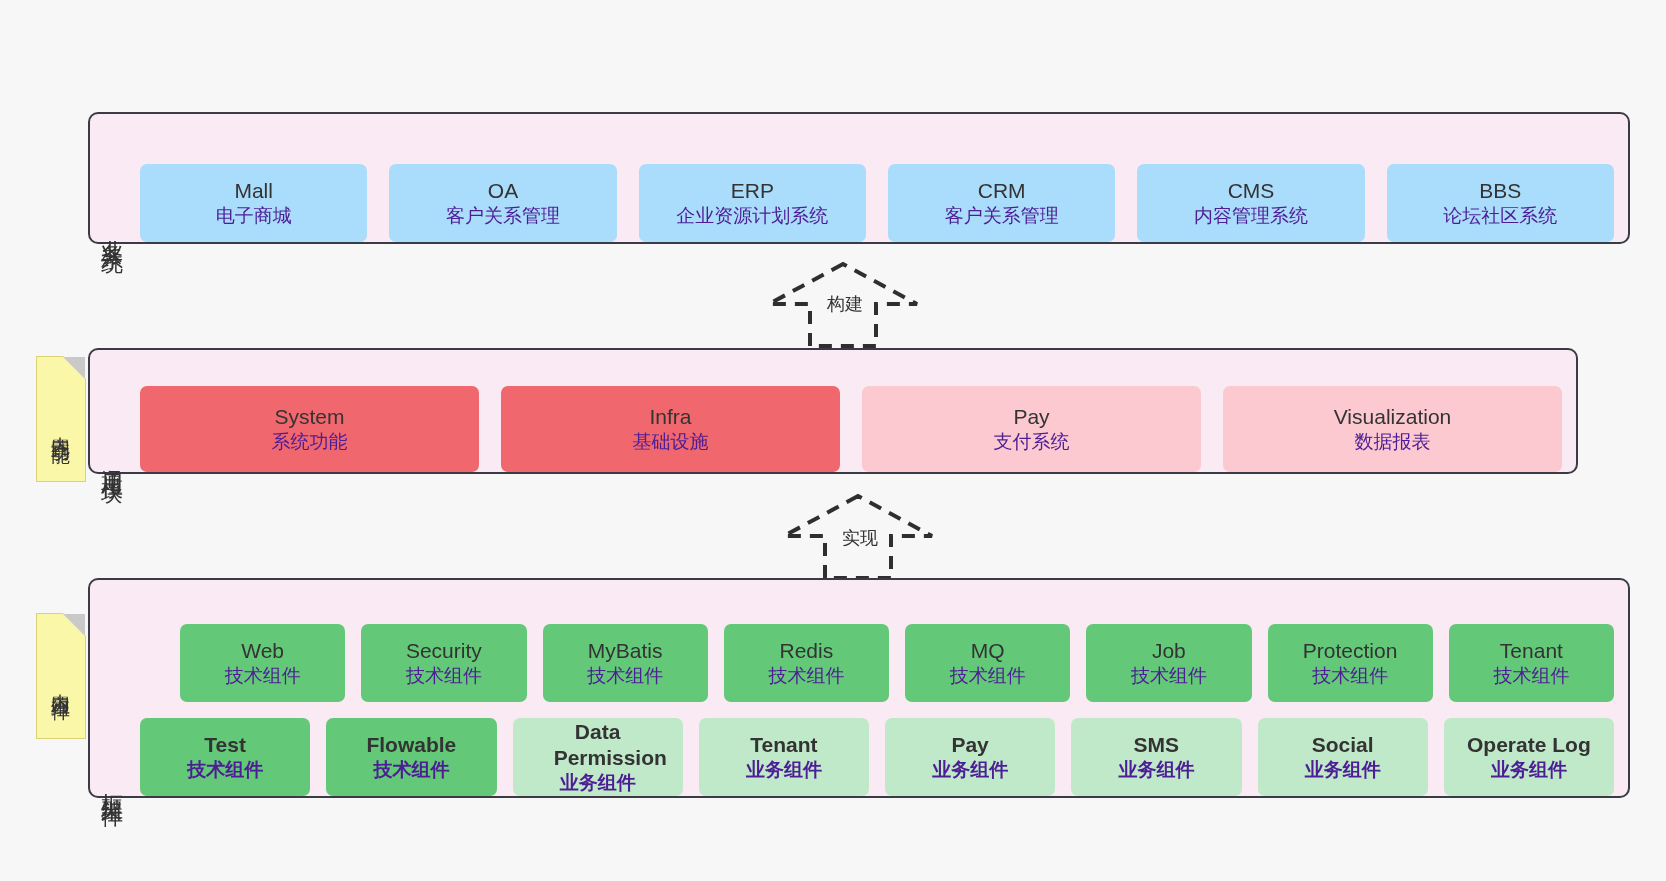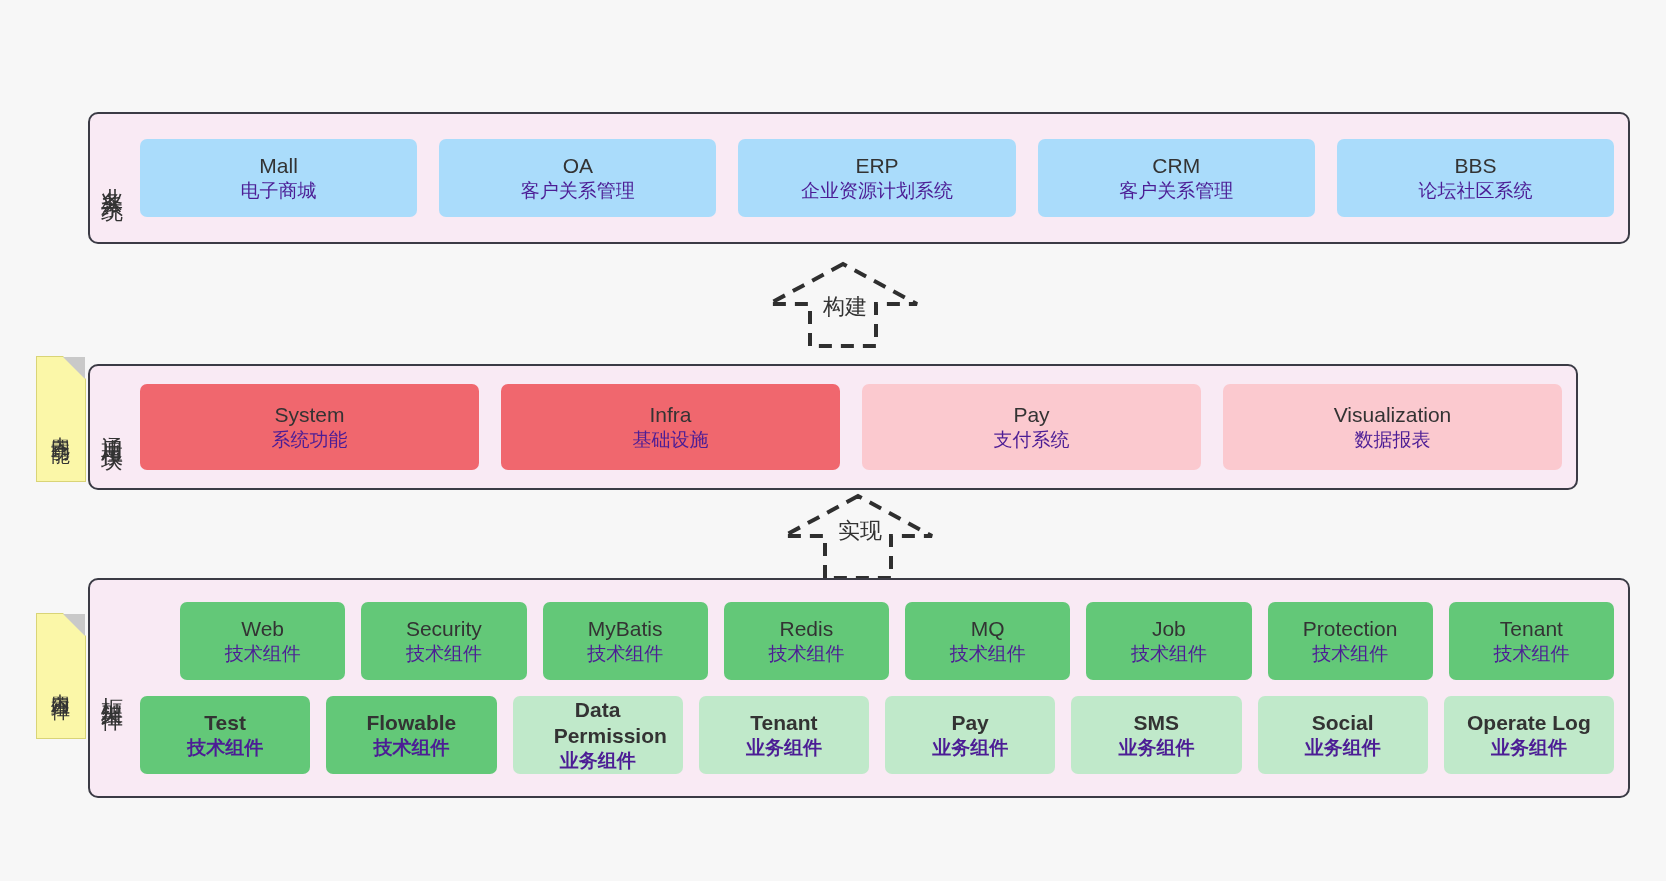--- a/index.html
+++ b/index.html
@@ -25,21 +25,21 @@
 
   
   .layer {
     position: absolute;
     box-sizing: border-box;
     background: #f9eaf4;
     border: 2px solid #3b3b45;
     border-radius: 10px;
     display: flex;
     flex-direction: row;
-    align-items: center;
+    align-items: flex-end;
   }
 
   .layer-title {
     flex: 0 0 auto;
     width: 44px;
     display: flex;
     align-items: center;
     justify-content: center;
     writing-mode: vertical-rl;
     text-orientation: upright;
@@ -136,21 +136,21 @@
   
   .connector {
     position: absolute;
   }
   .connector svg { display: block; }
   .connector .conn-label {
     position: absolute;
     left: 50%;
     transform: translateX(-50%);
     background: #f7f7f7;
-    font-size: 22px;
+    font-size: 18px;
     color: #333333;
     padding: 0 3px;
     white-space: nowrap;
     user-select: none;
   }
 </style>
 </head>
 <body>
 
 <div id="canvas">
@@ -167,20 +167,24 @@
           <span class="en">OA</span>
           <span class="cn">客户关系管理</span>
         </div>
         <div class="card blue">
           <span class="en">ERP</span>
           <span class="cn">企业资源计划系统</span>
         </div>
         <div class="card blue">
           <span class="en">CRM</span>
           <span class="cn">客户关系管理</span>
+        </div>
+        <div class="card blue">
+          <span class="en">CMS</span>
+          <span class="cn">内容管理系统</span>
         </div>
         <div class="card blue">
           <span class="en">BBS</span>
           <span class="cn">论坛社区系统</span>
         </div>
       </div>
     </div>
   </div>
 
   <div class="connector" style="left:755px; top:258px; width:180px; height:92px;">
@@ -189,21 +193,21 @@
     </svg>
     <span class="conn-label" style="top:34px;">构建</span>
   </div>
 
   <div class="sticky" style="left:36px; top:356px; width:50px; height:126px;">
     <span class="fold-cut"></span>
     <span class="fold"></span>
     <span>内置功能</span>
   </div>
 
-  <div class="layer" id="layer-modules" style="left:88px; top:348px; width:1490px; height:126px;margin-top:16px;">
+  <div class="layer" id="layer-modules" style="left:88px; top:348px; width:1490px; height:126px;">
     <div class="layer-title">通用模块</div>
     <div class="layer-body">
       <div class="row">
         <div class="card red">
           <span class="en">System</span>
           <span class="cn">系统功能</span>
         </div>
         <div class="card red">
           <span class="en">Infra</span>
           <span class="cn">基础设施</span>
@@ -217,21 +221,21 @@
           <span class="cn">数据报表</span>
         </div>
       </div>
     </div>
   </div>
 
   <div class="connector" style="left:770px; top:490px; width:180px; height:92px;">
     <svg width="180" height="92" viewBox="0 0 180 92">
       <path d="M 88 6 L 14 46 L 55 46 L 55 88 L 121 88 L 121 46 L 162 46 Z" fill="none" stroke="#2f2f2f" stroke-width="4" stroke-dasharray="13 9" stroke-linejoin="miter"></path>
     </svg>
-    <span class="conn-label" style="top:26px;">实现</span>
+    <span class="conn-label" style="top:36px;">实现</span>
   </div>
 
   <div class="sticky" style="left:36px; top:613px; width:50px; height:126px;">
     <span class="fold-cut"></span>
     <span class="fold"></span>
     <span>内置组件</span>
   </div>
 
   <div class="layer" id="layer-framework" style="left:88px; top:578px; width:1542px; height:220px;">
     <div class="layer-title">框架组件</div>

